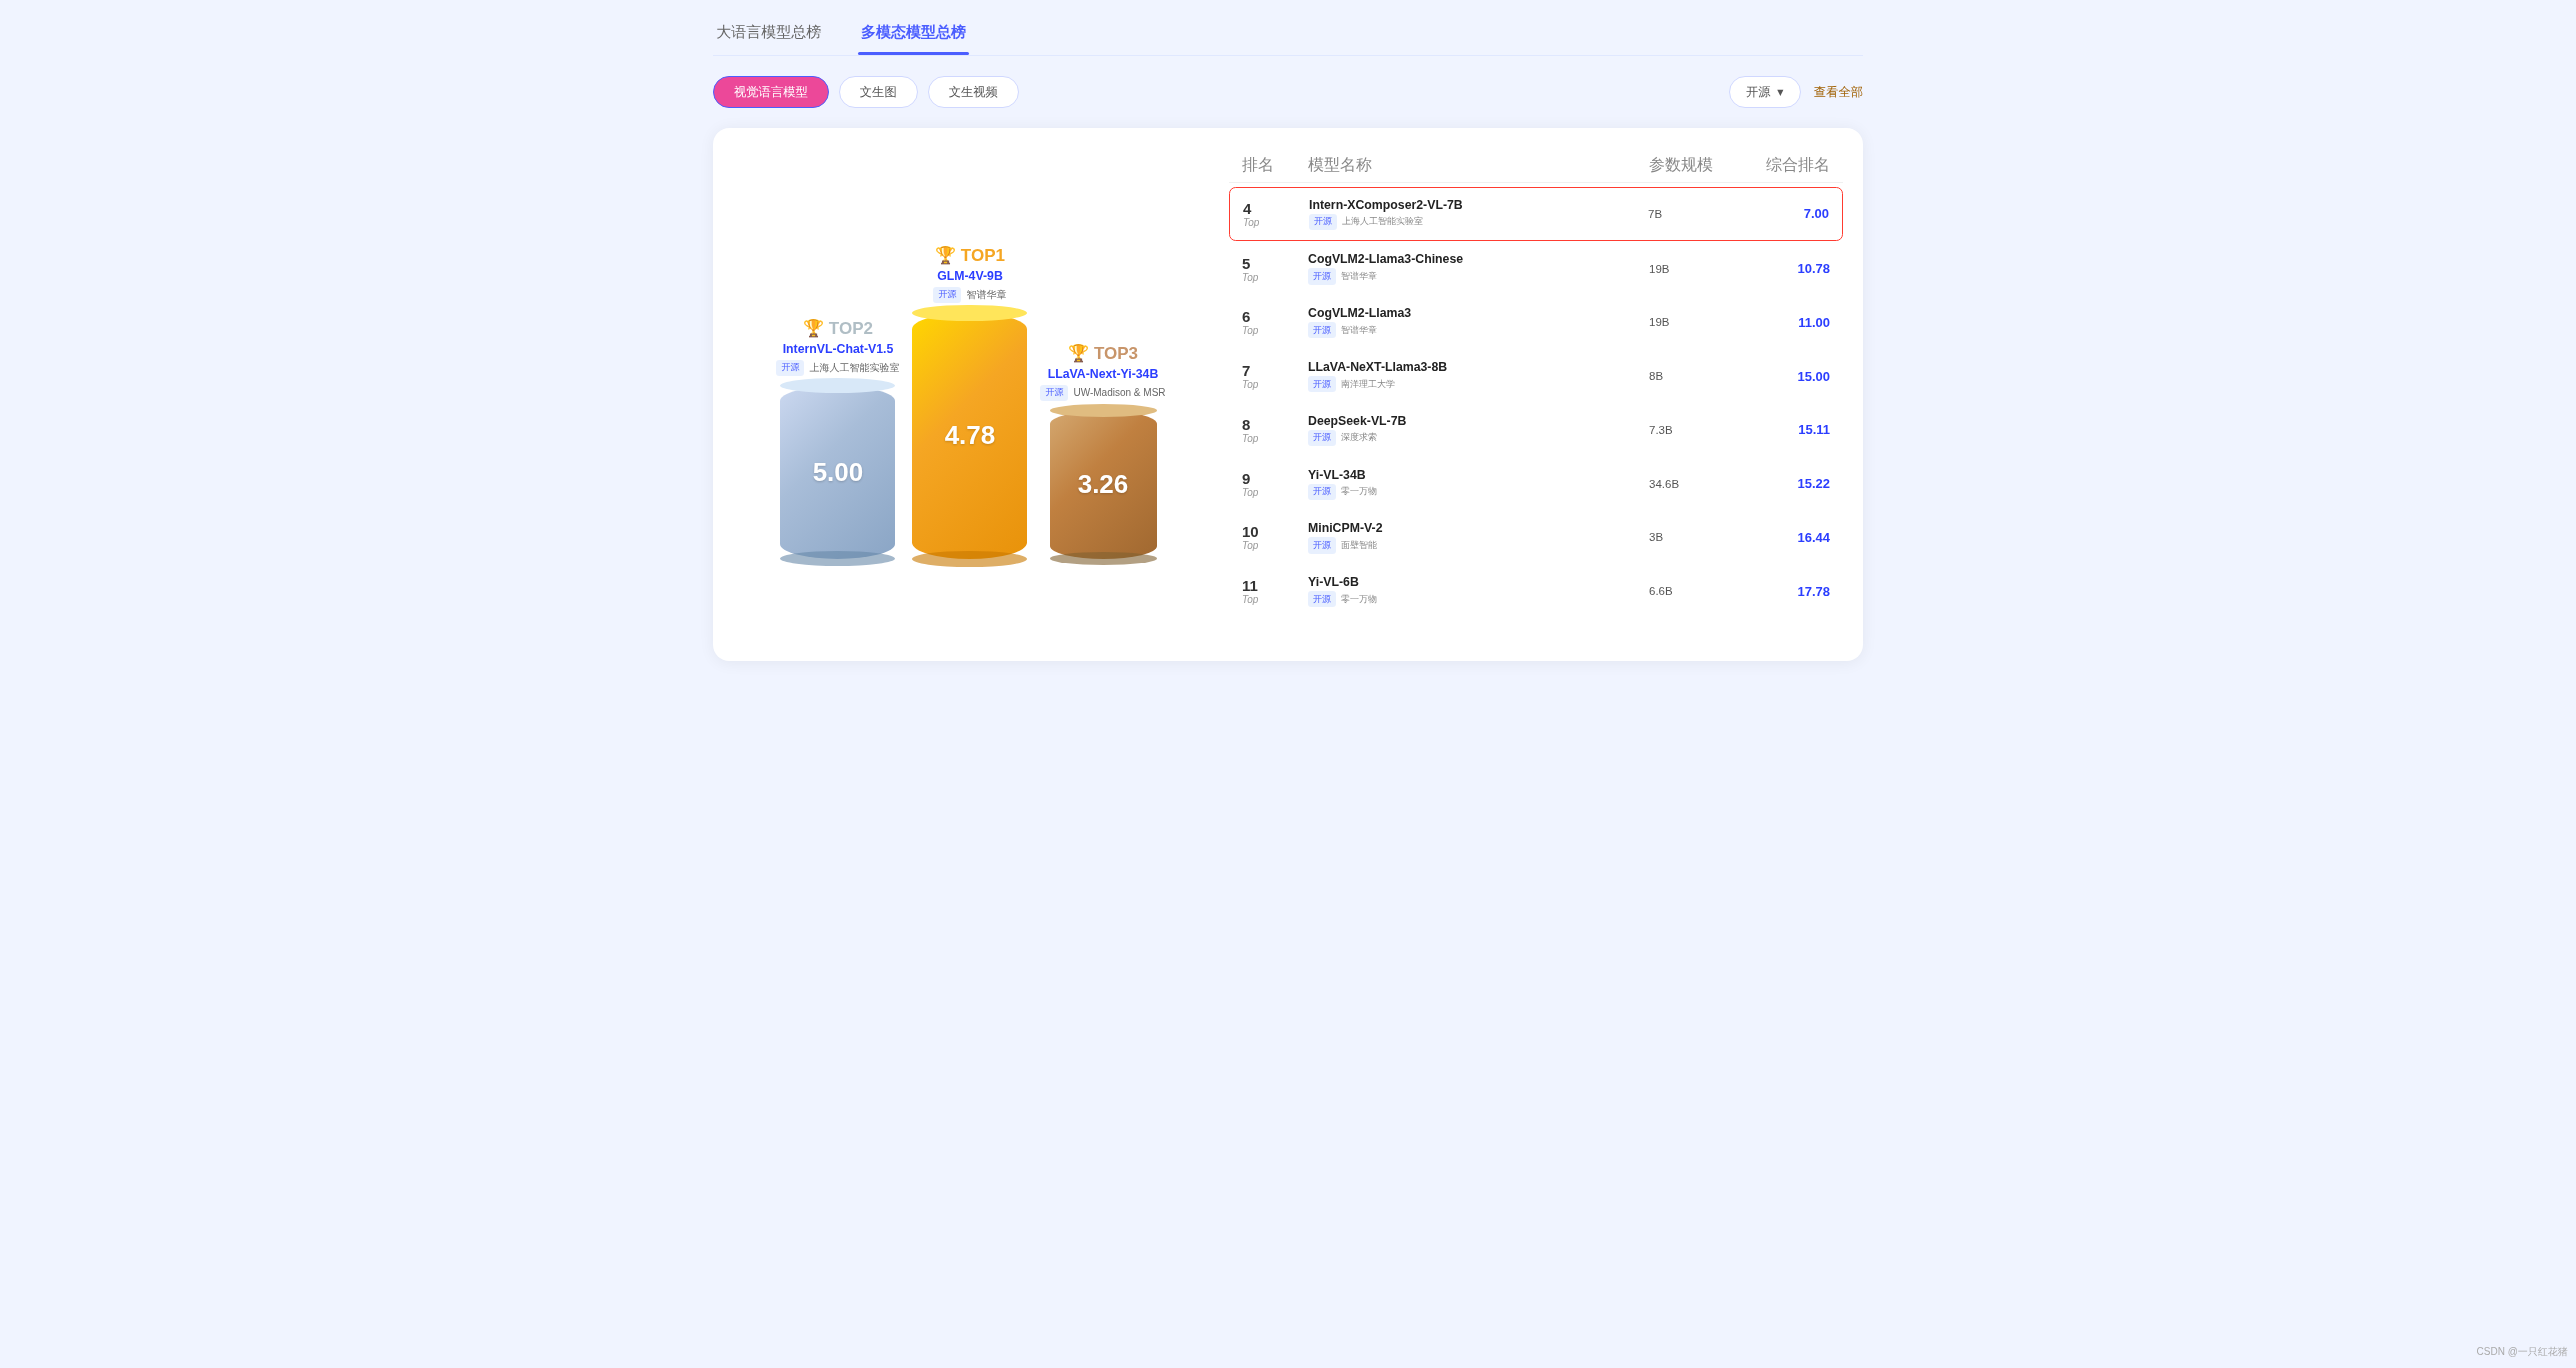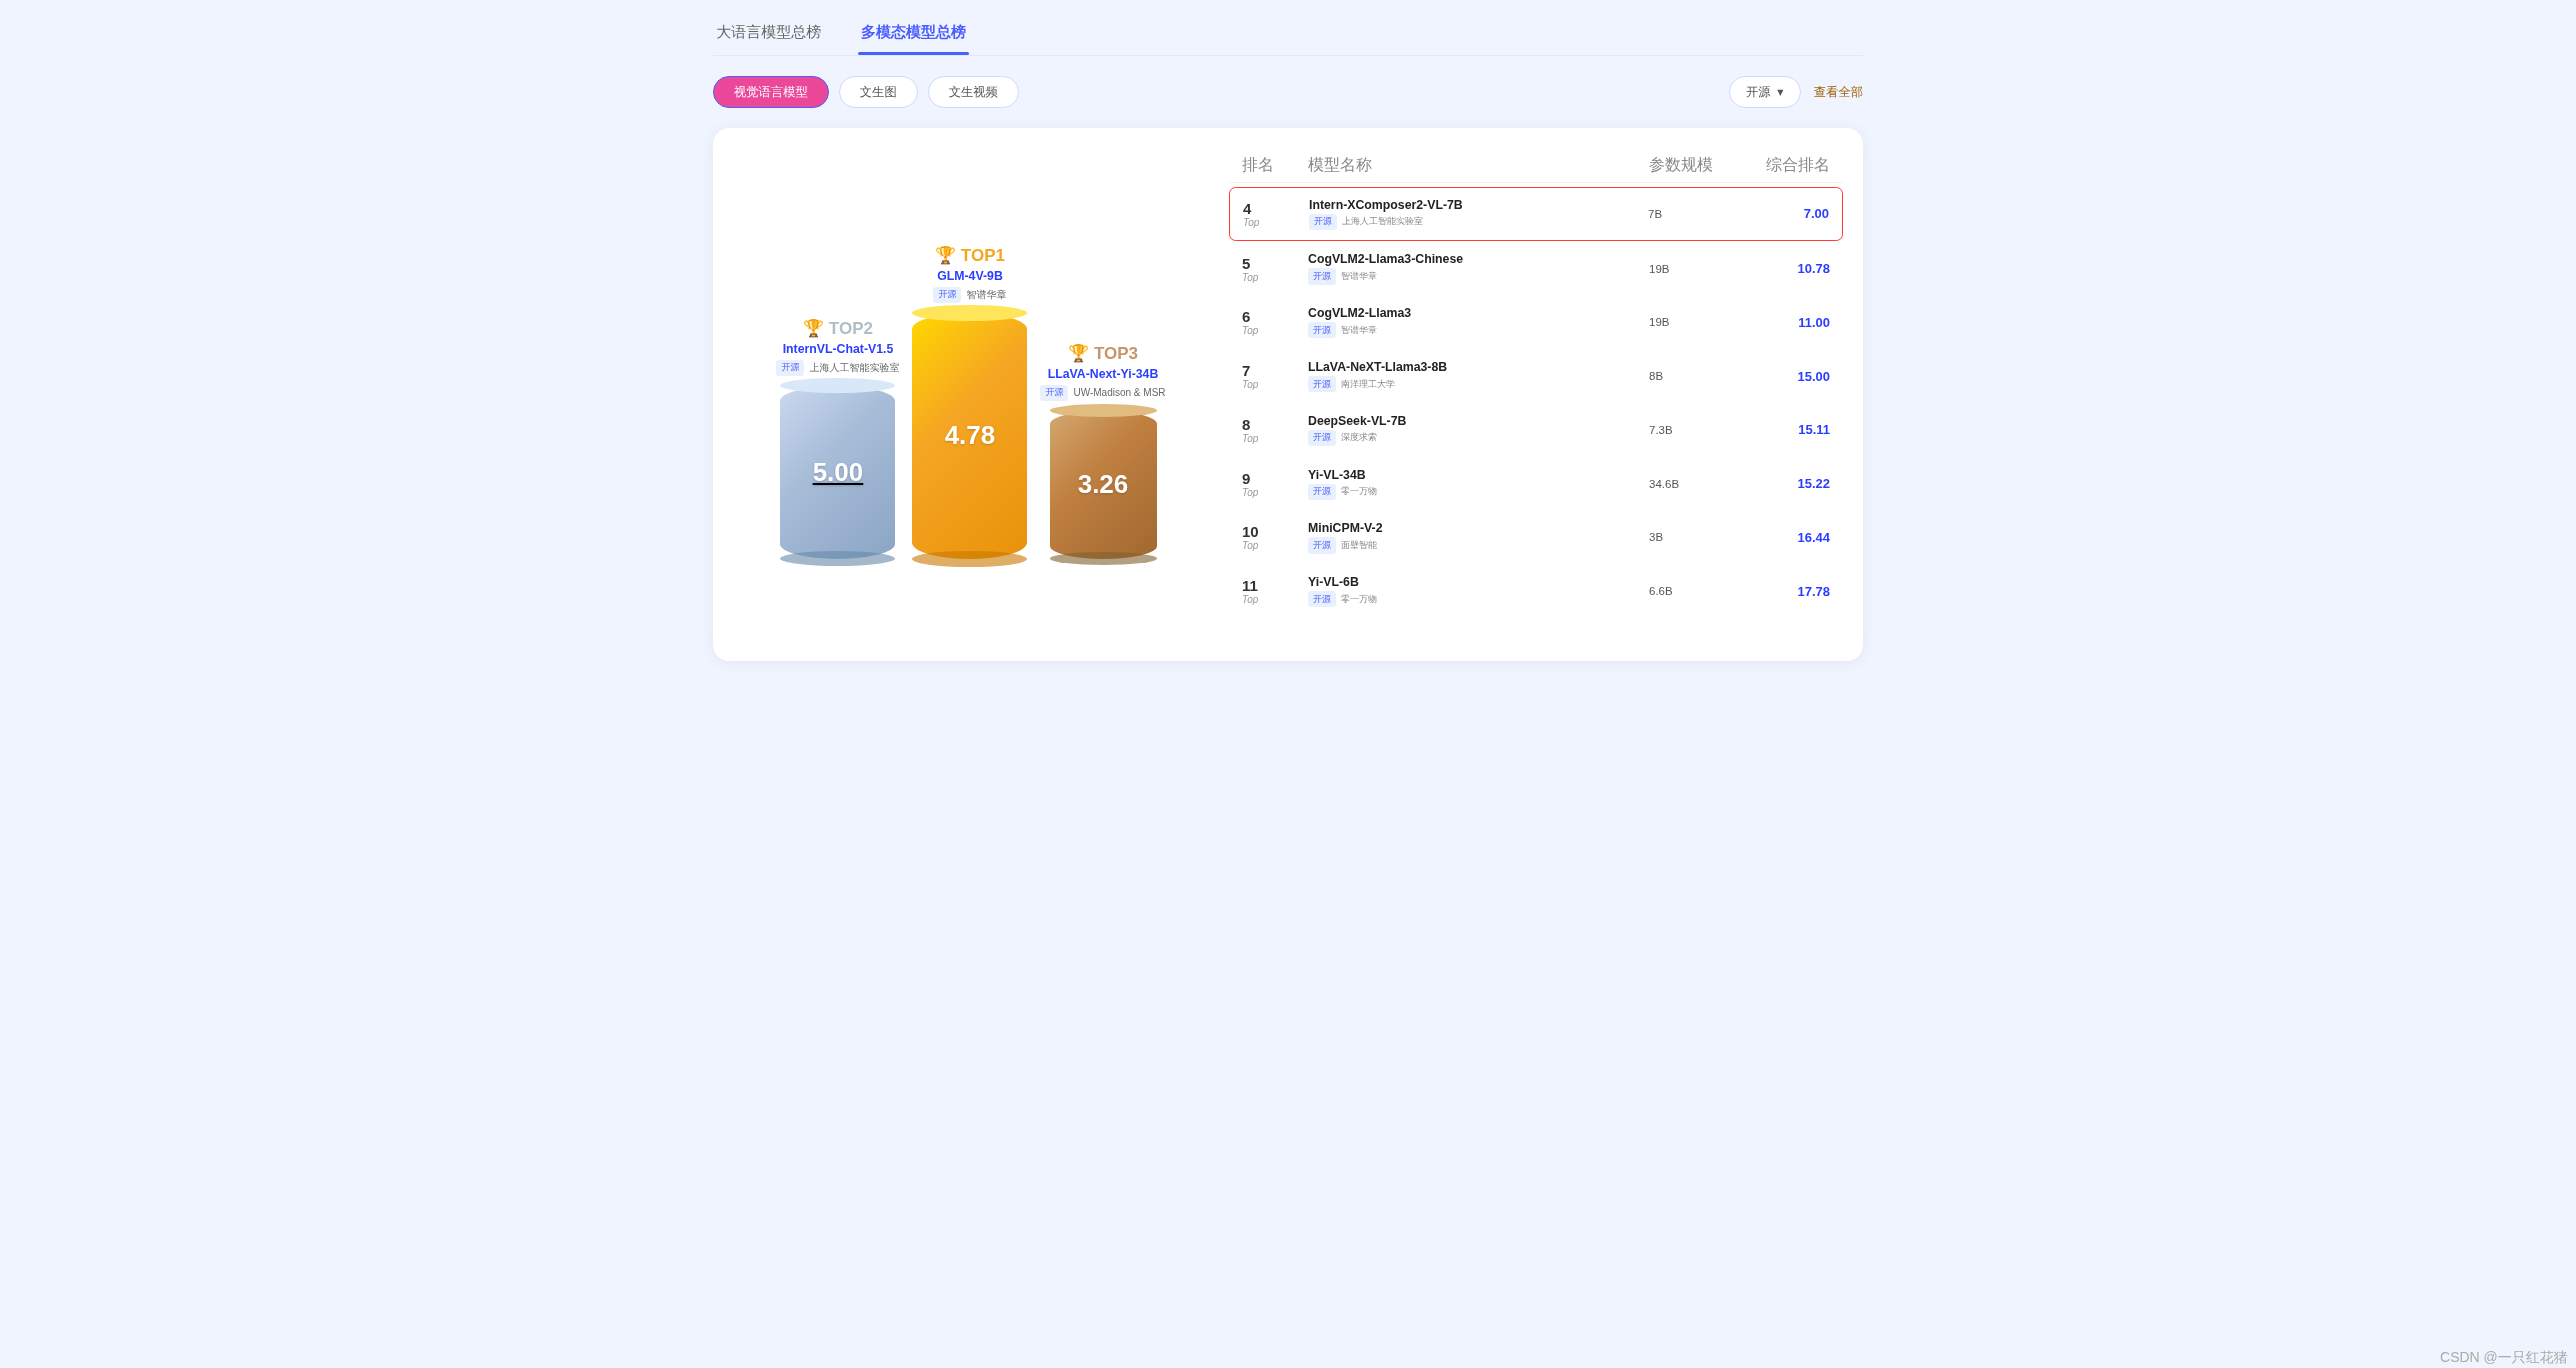--- a/index.html
+++ b/index.html
@@ -229,21 +229,20 @@
       opacity: 0.6;
     }
 
     
     .cylinder-top2 {
       width: 115px;
       height: 173px;
       background: linear-gradient(135deg, #CBD8F0 0%, #A8BDD8 40%, #8AA5C5 100%);
       border-radius: 50% / 15px;
       position: relative;
-      text-decoration: underline;
     }
     .cylinder-top2::before {
       content: '';
       position: absolute;
       top: -7.4px;
       left: 0;
       right: 0;
       height: 15px;
       background: #D8E8F8;
       border-radius: 50%;
@@ -384,23 +383,23 @@
       width: 3.3px;
     }
     .table-scroll::-webkit-scrollbar-thumb {
       background: #d0d0d0;
       border-radius: 1.6px;
     }
 
     
     .watermark {
       position: absolute;
-      bottom: 1px;
+      bottom: 9px;
       right: 8.2px;
-      font-size: 14px;
+      font-size: 10px;
       color: #aaa;
     }
   </style>
 </head>
 <body>
 
 <div class="page-container">
 
   <div class="tab-nav">
     <div class="tab-item">

